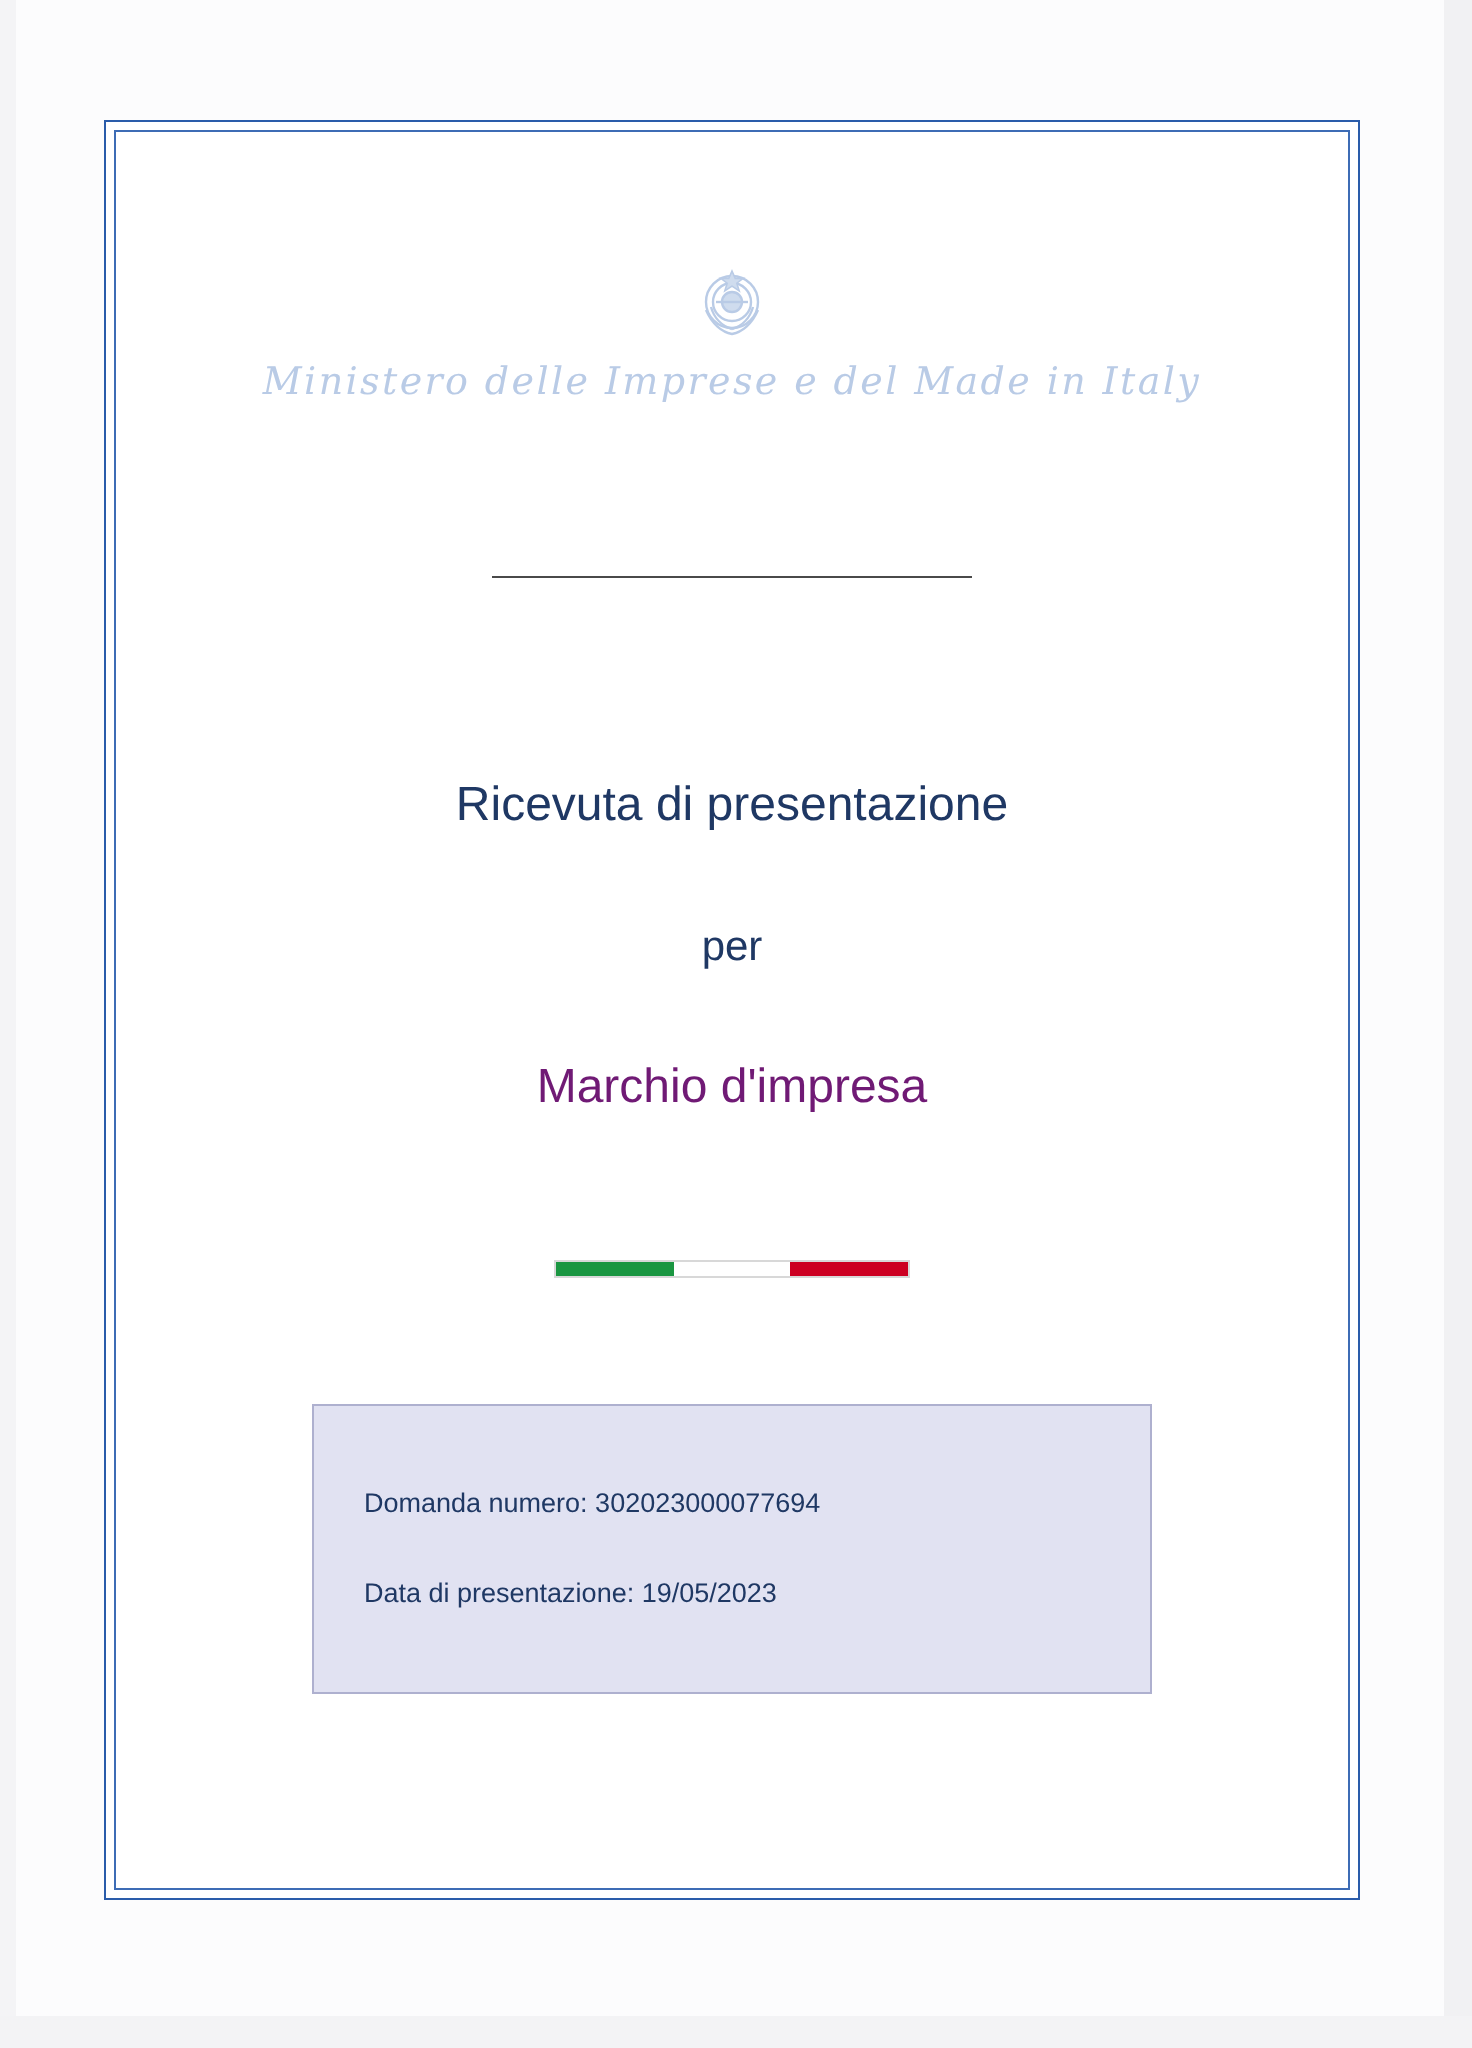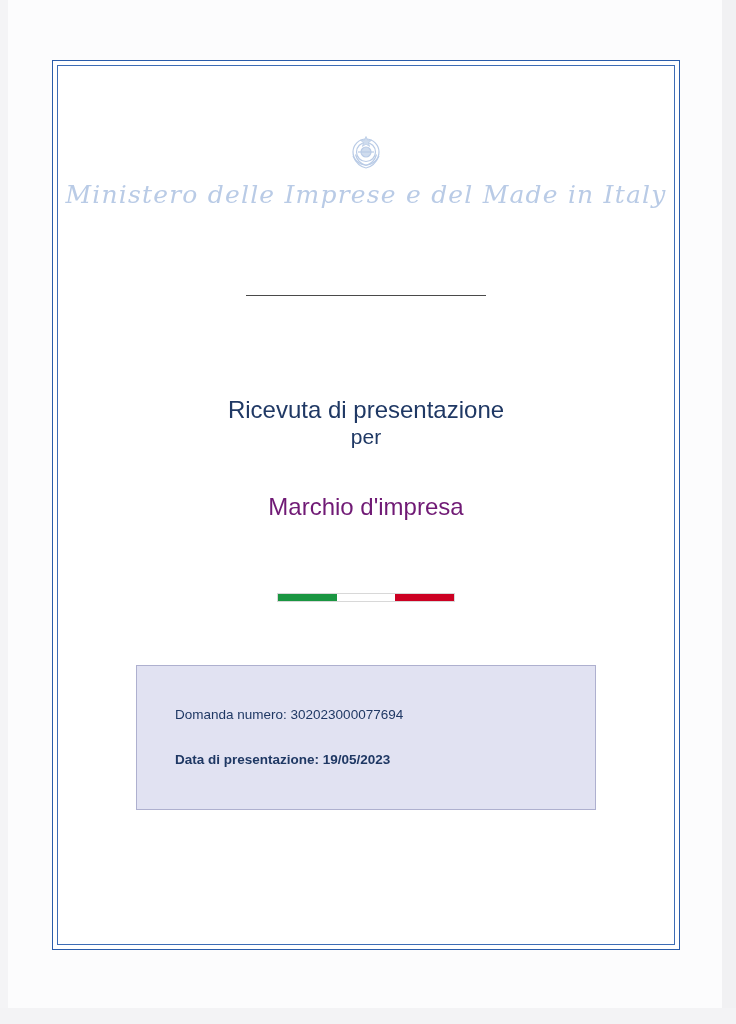--- a/index.html
+++ b/index.html
@@ -67,21 +67,21 @@
     margin-top: 62px;
     height: 46px;
     line-height: 46px;
   }
   .emblem svg { display: inline-block; vertical-align: middle; }
 
   .ministry {
     margin-top: 6px;
     font-family: "DejaVu Serif", serif;
     font-style: italic;
-    font-size: 25px;
+    font-size: 19px;
     letter-spacing: 1.2px;
     color: #b9cbe6;
     white-space: nowrap;
   }
 
   .rule {
     width: 240px;
     height: 0;
     border-top: 1px solid #4a4a4a;
     margin: 86px auto 0 auto;
@@ -93,54 +93,55 @@
   }
   .title-main {
     font-size: 24px;
     color: #1f3864;
     line-height: 1.2;
     text-align: center;
   }
   .title-per {
     font-size: 21px;
     color: #1f3864;
+    margin-top: 44px;
   }
   .title-sub {
     font-size: 24px;
     color: #701a75;
     margin-top: 44px;
   }
 
   
   .tricolore {
     width: 176px;
     height: 7px;
     margin: 72px auto 0 auto;
     display: flex;
     border: 1px solid #d8d8d8;
     box-sizing: content-box;
   }
   .tricolore span { display: block; height: 7px; width: 33.34%; }
 
   
   .infobox {
-    width: 460px;
+    width: 420px;
     margin: 63px auto 0 auto;
     background: #e1e2f2;
     border: 1px solid #aeb0cf;
     box-sizing: border-box;
     text-align: left;
-    padding: 40px 0 40px 38px;
+    padding: 40px 0 40px 25px;
   }
   .infobox .line {
     font-size: 13.5px;
     color: #1f3864;
     line-height: 1.3;
   }
-  .infobox .line + .line { margin-top: 28px; font-weight: bold; }
+  .infobox .line + .line { margin-top: 28px; }
 </style>
 </head>
 <body>
 
 <div id="page">
 
   <div class="page-gutter-left"></div>
   <div class="page-gutter-right"></div>
   <div class="page-gutter-bottom"></div>
 

